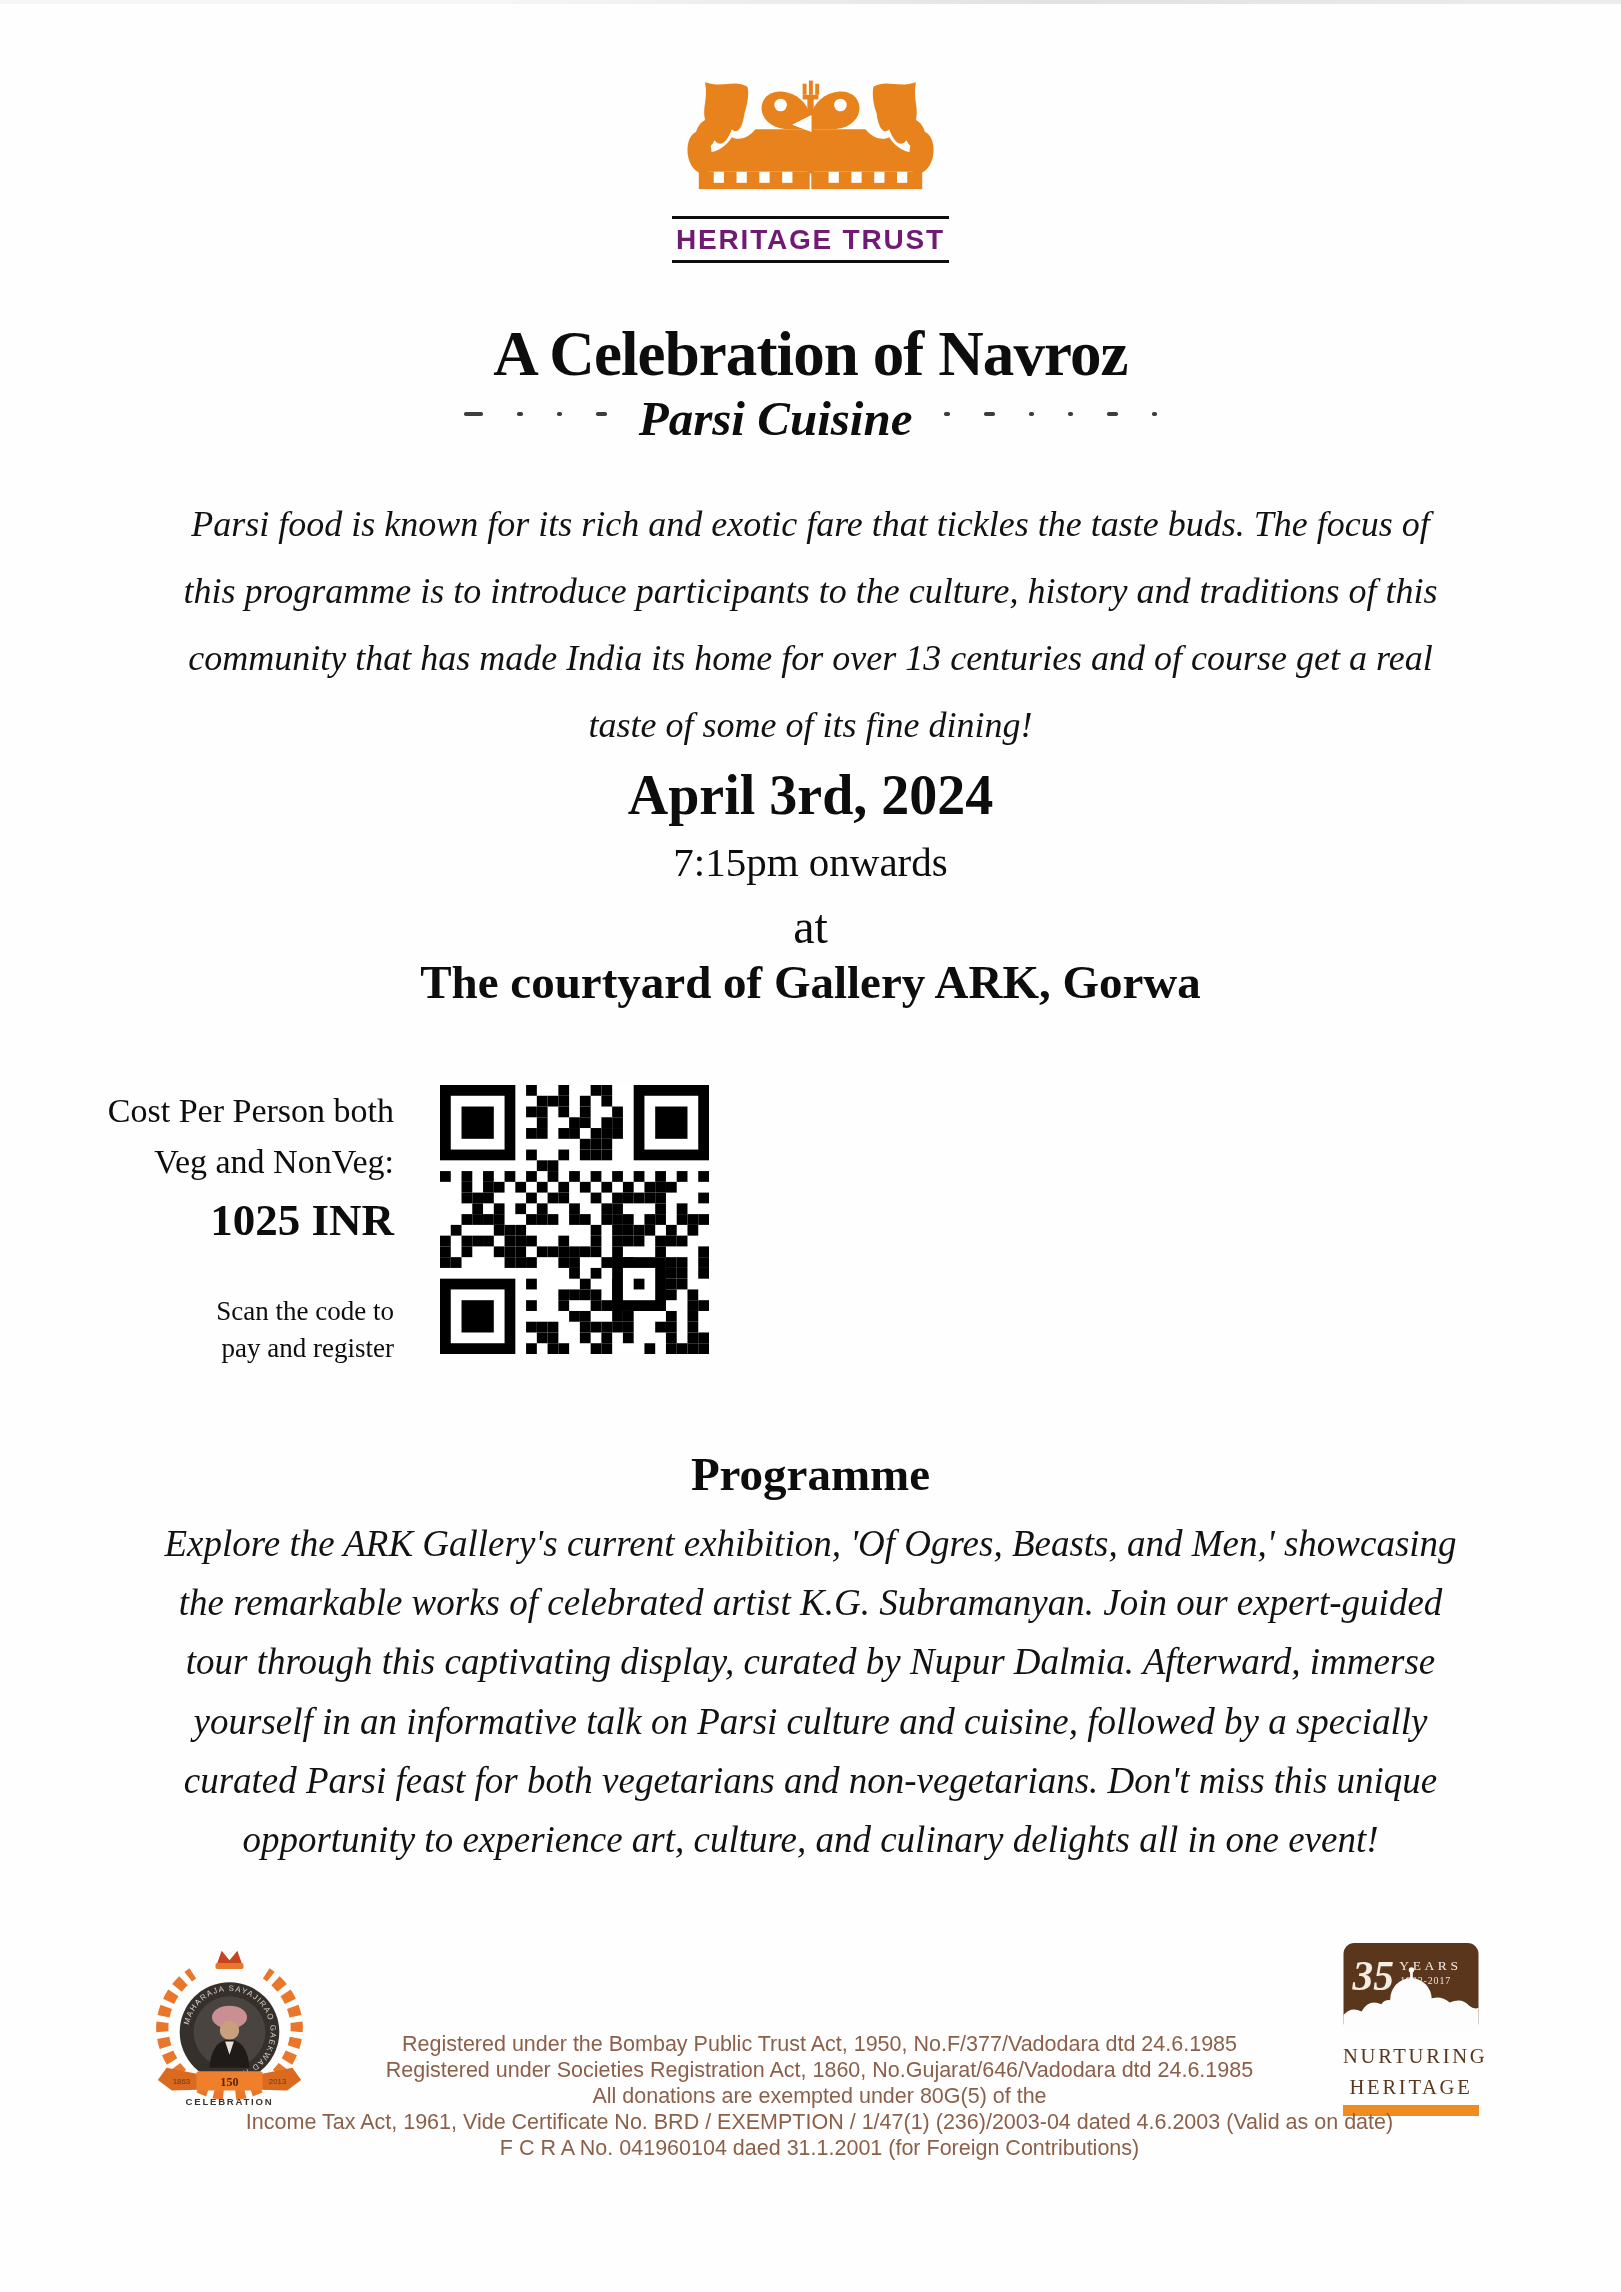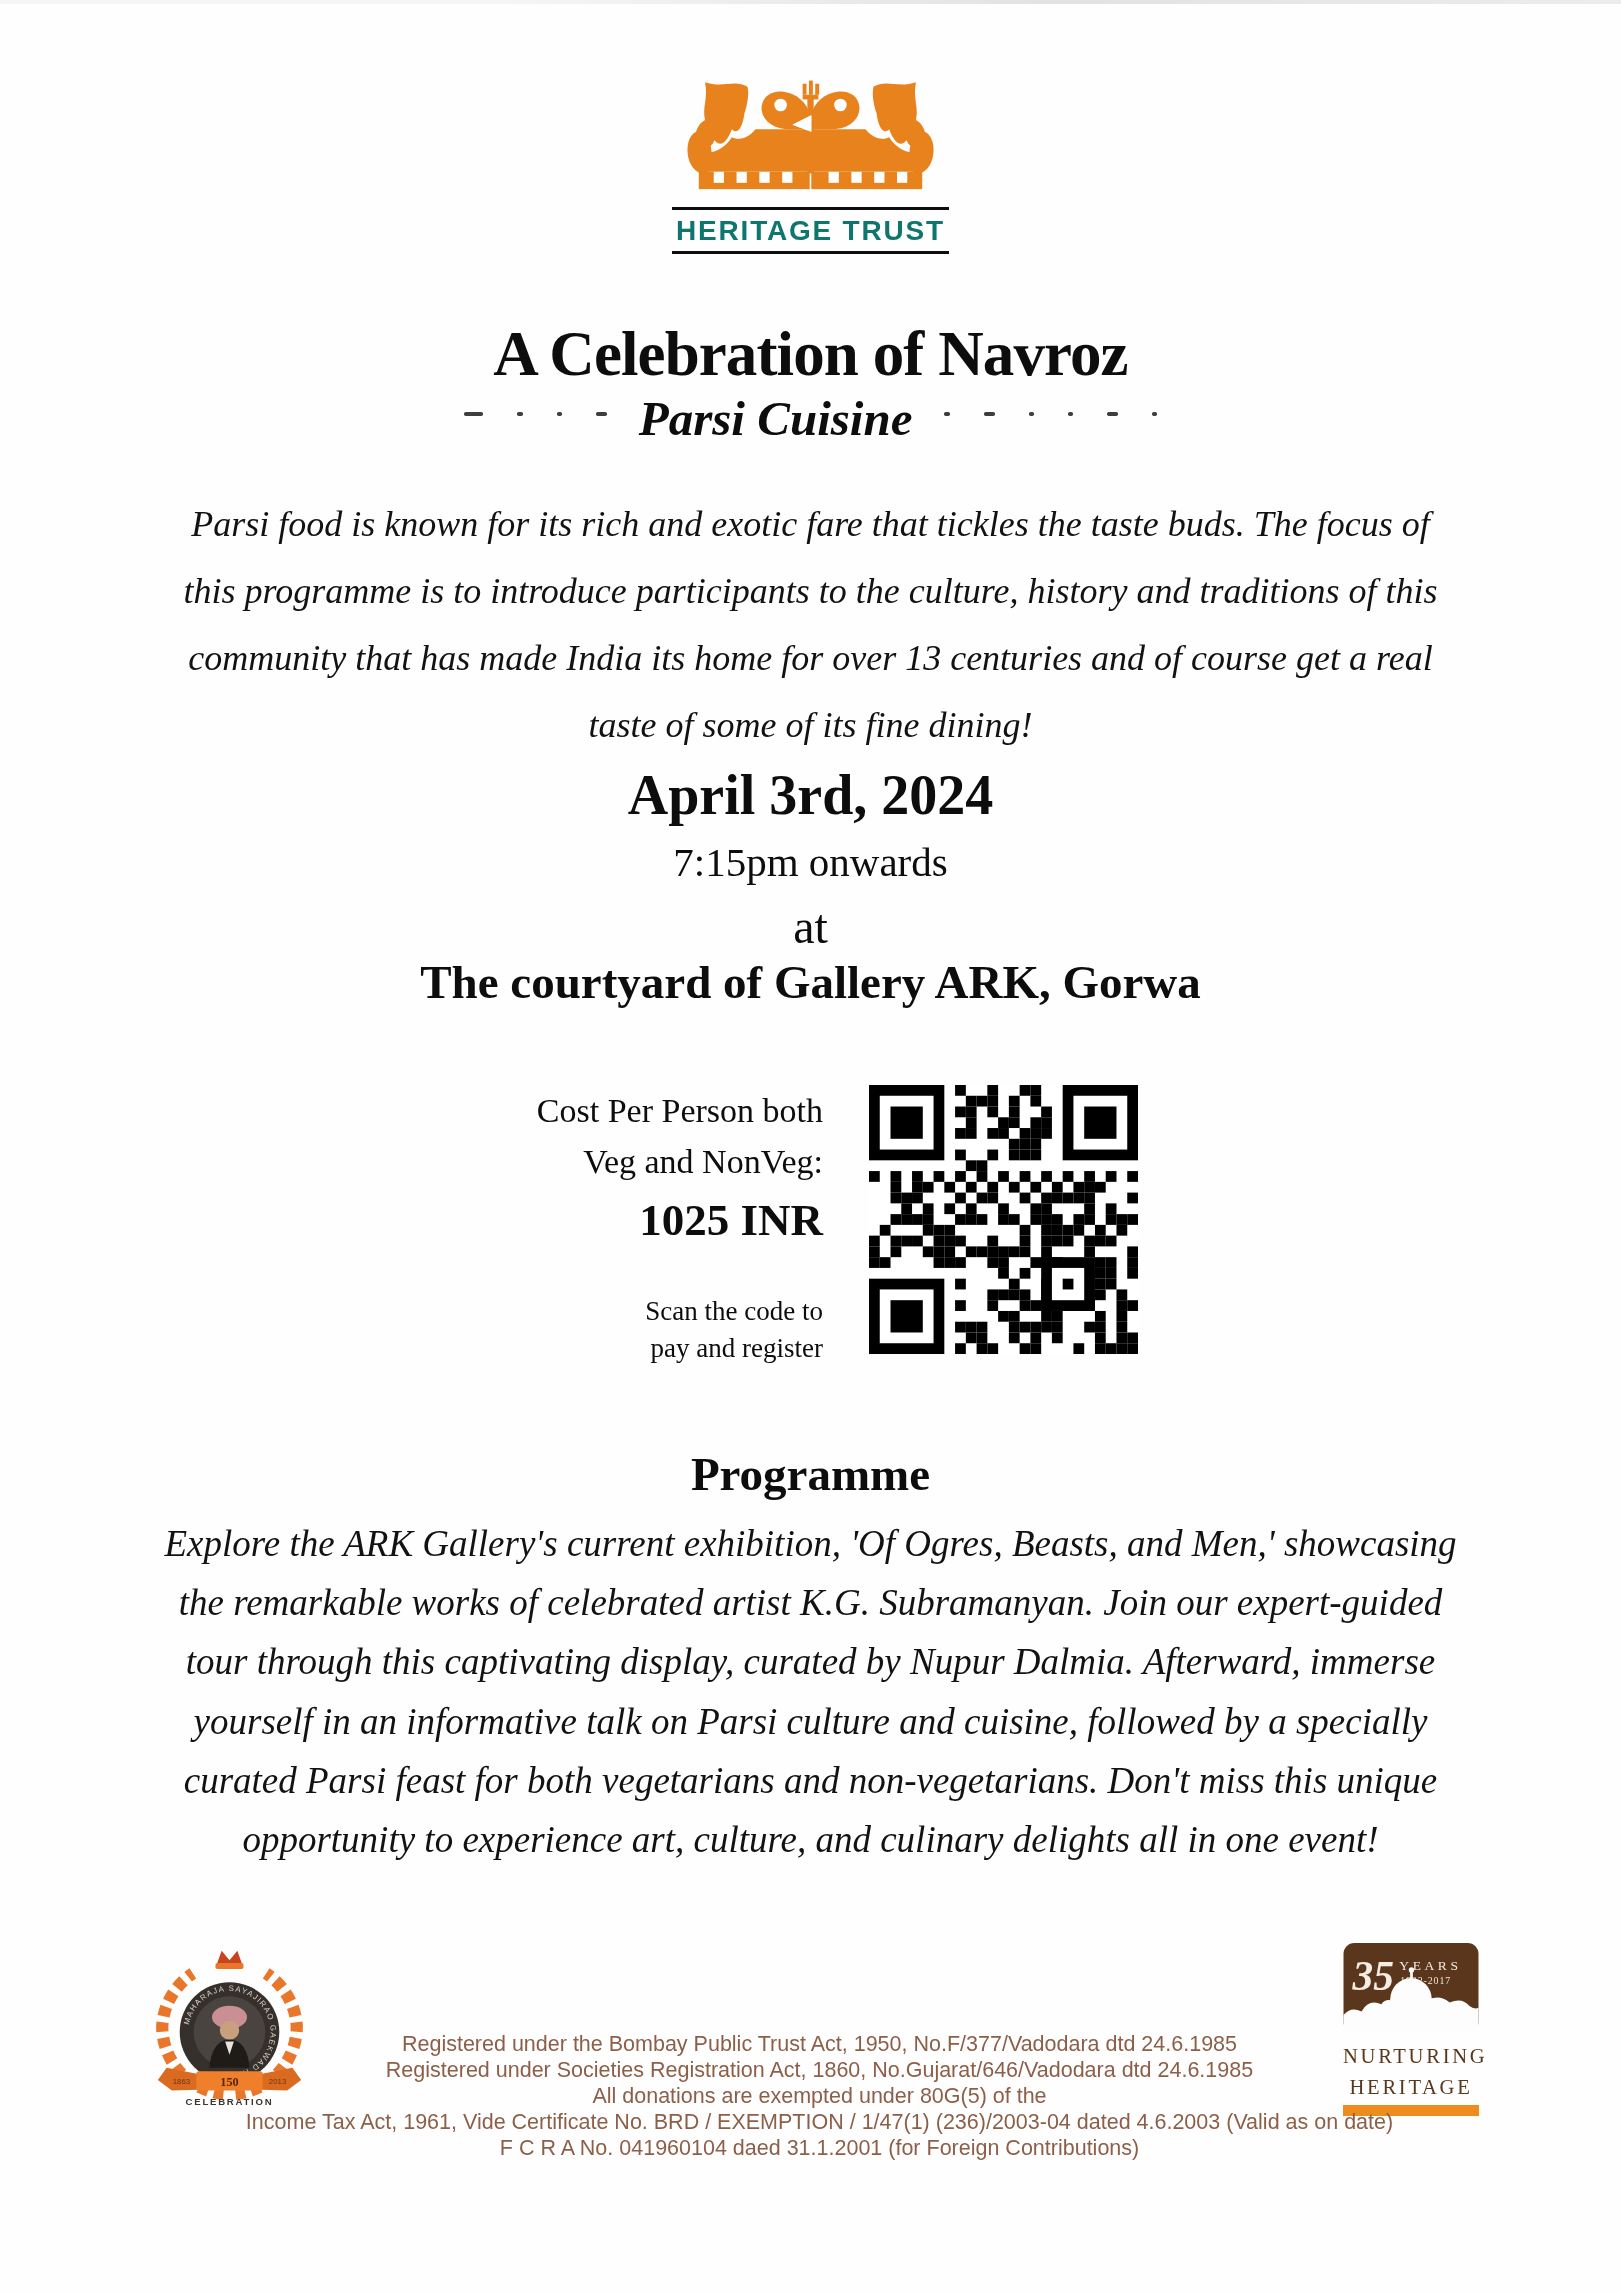--- a/index.html
+++ b/index.html
@@ -4,41 +4,41 @@
 <style>
   html,body{margin:0;padding:0;background:#ffffff;}
   .page{position:relative;width:1621px;height:2293px;background:#fefefe;overflow:hidden;
         font-family:"Liberation Serif","DejaVu Serif",serif;color:#0d0d0d;}
   .top-strip{position:absolute;top:0;left:0;right:0;height:3.6px;
         background:linear-gradient(to right,#f6f6f6 30%,#e2e2e5 65%,#ececee);}
   .centered{position:absolute;left:0;right:0;text-align:center;}
 
   
   .logo-wrap{position:absolute;top:79px;left:0;right:0;display:flex;flex-direction:column;align-items:center;}
-  .logo-text-box{width:269px;margin-top:10px;border-top:3.6px solid #0e0e0e;border-bottom:3.6px solid #0e0e0e;
+  .logo-text-box{width:269px;margin-top:19px;border-top:3.6px solid #0e0e0e;border-bottom:3.6px solid #0e0e0e;
         padding:4.5px 3.6px;font-family:"Liberation Sans","DejaVu Sans",sans-serif;
-        font-weight:bold;font-size:28px;letter-spacing:1.8px;color:#0f766e;text-align:center;}
+        font-weight:bold;font-size:28px;letter-spacing:1.8px;color:#701a75;text-align:center;}
 
   .title{top:306px;font-size:63px;font-weight:bold;letter-spacing:-0.9px;}
   .subtitle-row{top:392px;display:flex;justify-content:center;align-items:flex-start;gap:23px;text-align:right;}
   .subtitle{font-size:49px;font-weight:bold;font-style:italic;line-height:1.1;margin:0 9px;}
   .dash-group{display:flex;align-items:center;gap:34px;margin-top:19.7px;opacity:.85;}
   .dash{width:19.7px;height:4.5px;background:#1c1c1c;border-radius:1.8px;}
   .dash.short{width:10.7px;}
   .dot{width:5.4px;height:4.5px;background:#1c1c1c;border-radius:1.8px;}
 
   .intro{top:491px;margin:0 auto;max-width:1281px;left:170px;right:170px;
          font-style:italic;font-size:36px;line-height:1.86;color:#121212;}
 
   .ev-date{top:763px;font-size:56px;font-weight:bold;}
   .ev-time{top:838px;font-size:41px;}
   .ev-at{top:899px;font-size:48px;font-family:Liberation Serif, serif;}
   .ev-venue{top:955px;font-size:47px;font-weight:bold;}
 
-  .cost-row{position:absolute;top:1085px;left:0;right:54px;display:flex;justify-content:center;
+  .cost-row{position:absolute;top:1085px;left:0;right:54px;display:flex;
             align-items:flex-start;gap:46px;}
   .cost-col{width:394px;text-align:right;}
   .cost-line{font-size:34px;line-height:1.5;}
   .cost-price{font-size:45px;font-weight:bold;margin-top:7.2px;}
   .scan-note{margin-top:47px;font-size:27px;line-height:1.38;}
   .qr-box{width:269px;height:269px;background:#fff;}
 
   .prog-heading{top:1447px;font-size:47px;font-weight:bold;}
   .prog-body{top:1514px;margin:0 auto;max-width:1317px;left:152px;right:152px;
              font-style:italic;font-size:37px;line-height:1.6;color:#121212;}

